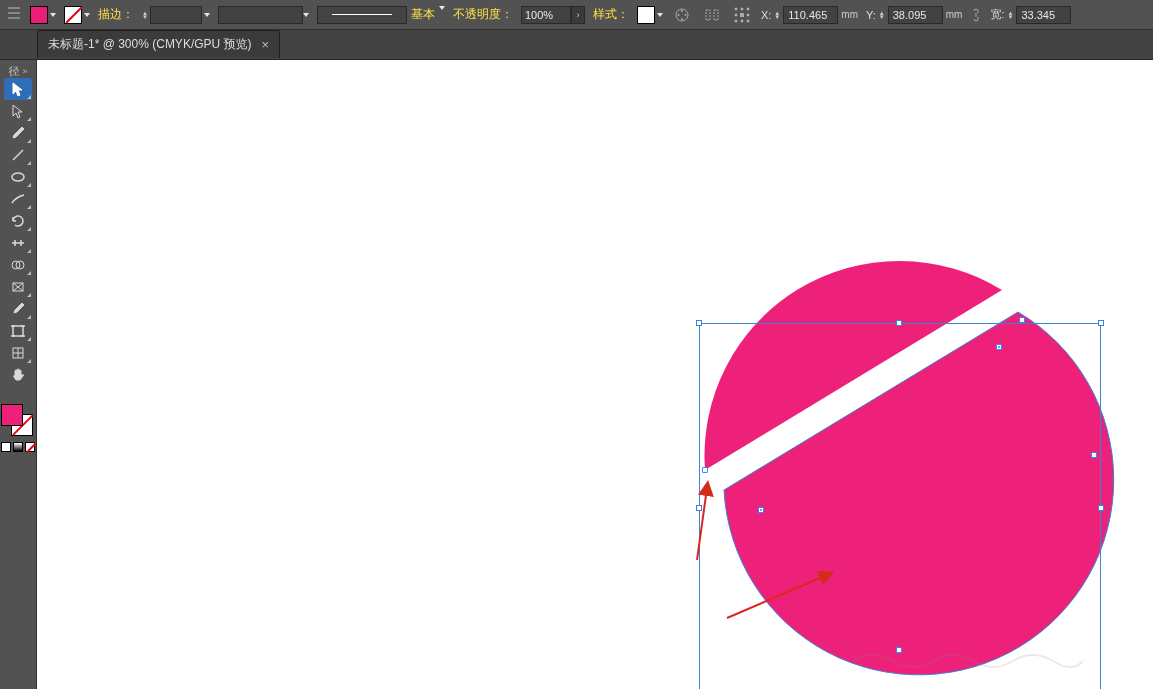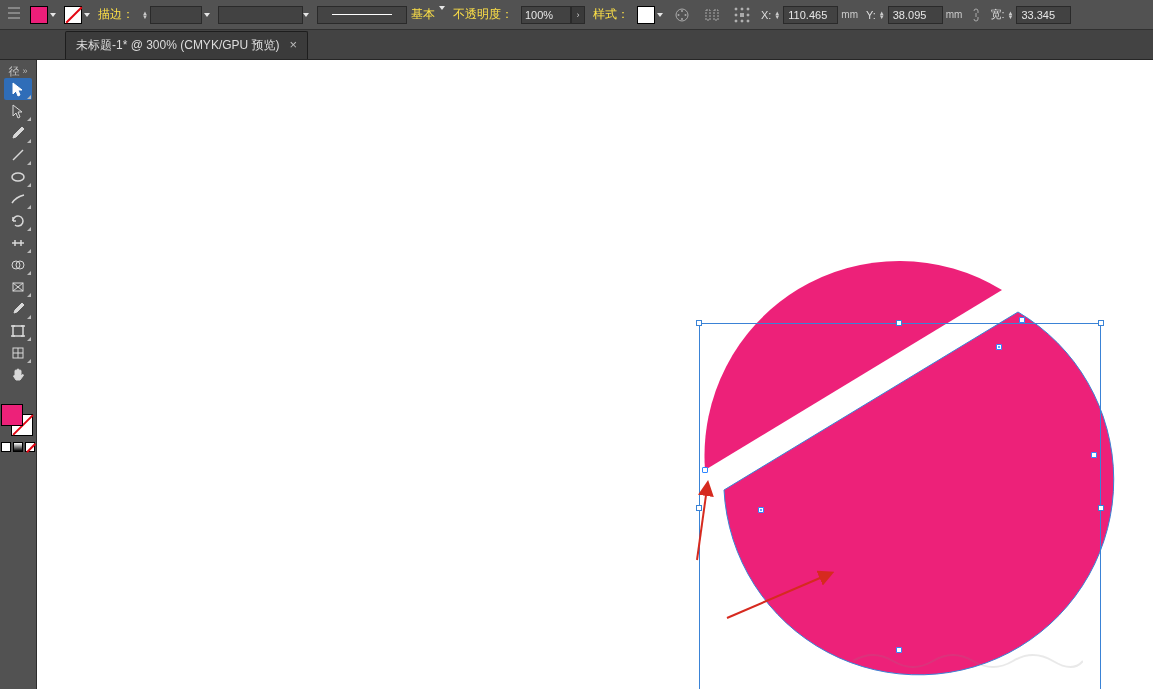--- a/index.html
+++ b/index.html
@@ -24,21 +24,21 @@
     .icongrid svg{stroke:#bbb;fill:none;}
     .xyw{display:flex;align-items:center;gap:3px;}
     .xyw .l{font-size:11px;color:#ddd;}
     .xyw input{width:55px;height:18px;background:#424242;border:1px solid #2a2a2a;font-size:11px;color:#e6e6e6;text-align:left;padding:0 4px;}
     .xyw .u{font-size:10px;color:#ccc;text-align:right;}
     .linkic{width:12px;height:16px;display:flex;align-items:center;justify-content:center;}
     .linkic svg{stroke:#bbb;fill:none;}
     .btin{background:transparent;border:none;cursor:default;}
 
     
-    .tabrow{height:30px;background:#434343;display:flex;align-items:center;border-bottom:1px solid #262626;padding-left:28px;}
+    .tabrow{height:30px;background:#434343;display:flex;align-items:flex-start;border-bottom:1px solid #262626;}
     .spacer37{width:37px;height:100%;}
     .tab{display:flex;align-items:center;gap:10px;height:28px;padding:0 10px;background:#3b3b3b;border:1px solid #1d1d1d;border-bottom:none;border-radius:2px 2px 0 0;color:#ddd;font-size:12px;}
     .tab .close{color:#bbb;font-size:13px;line-height:10px;}
 
     
     .bodyrow{flex:1;display:flex;min-height:0;}
     .leftcol{width:37px;background:#525252;display:flex;flex-direction:column;align-items:center;padding-top:4px;border-right:1px solid #2e2e2e;}
     .leftcol-top{display:flex;align-items:center;justify-content:center;width:100%;height:14px;}
     .leftcol-top .lab{font-size:11px;color:#c8c8c8;margin-right:3px;}
     .toolbtn{width:28px;height:22px;display:flex;align-items:center;justify-content:center;color:#d8d8d8;border-radius:2px;}

